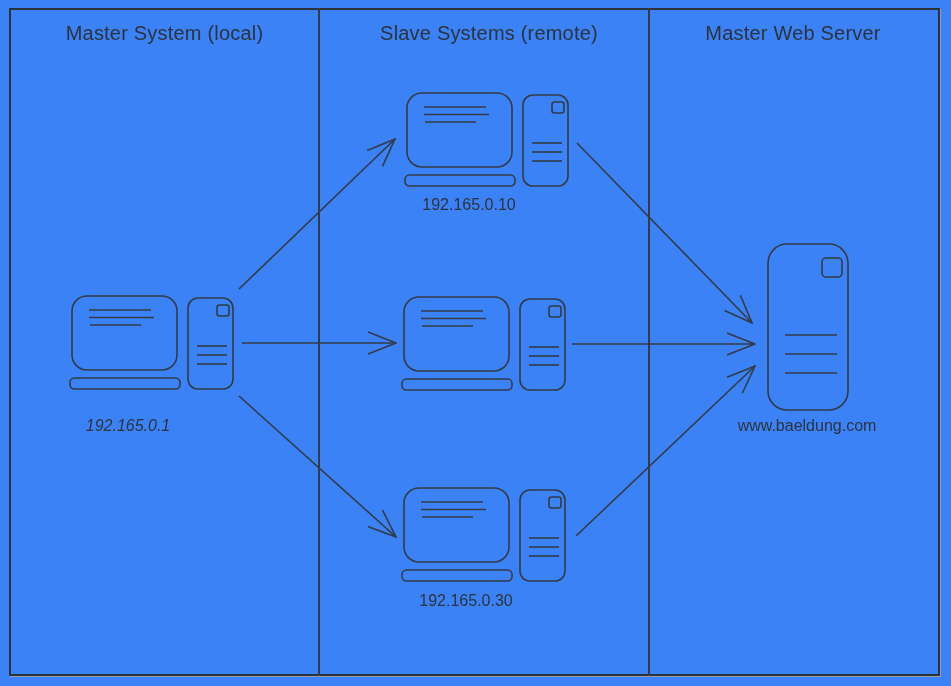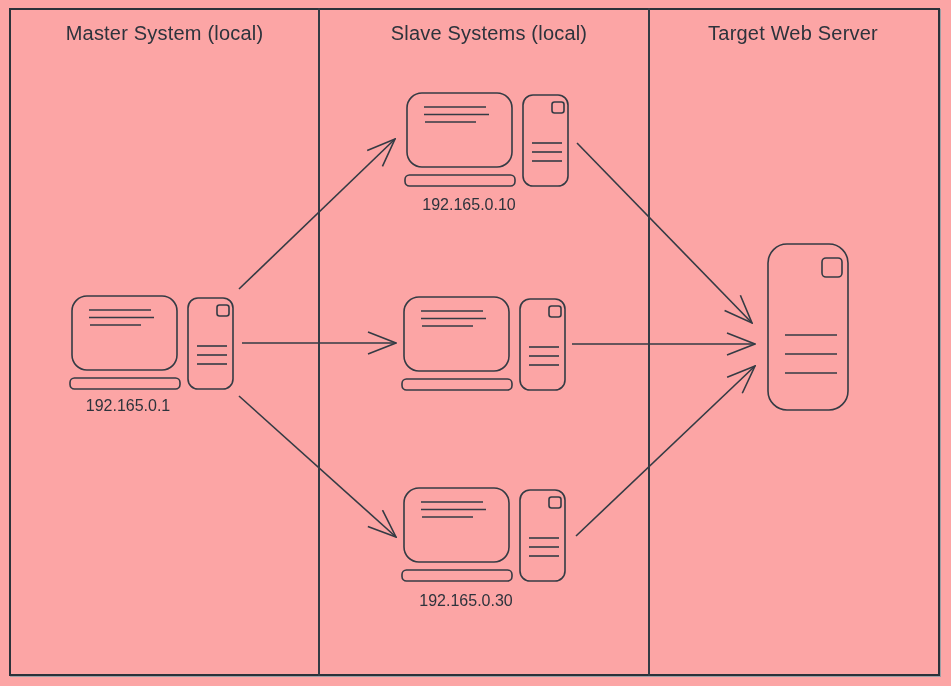--- a/index.html
+++ b/index.html
@@ -1,20 +1,20 @@
 <!DOCTYPE html>
 <html><head>
 <meta charset="utf-8">
 <style>
   html, body { margin: 0; padding: 0; background: #ffffff; }
   .canvas {
     position: relative;
     width: 951px;
     height: 686px;
-    background: #fca5a5;
+    background: #3b82f6;
     font-family: "Liberation Sans", sans-serif;
     color: #2d333c;
     overflow: hidden;
   }
   .frame {
     position: absolute;
     left: 9px; top: 8px;
     width: 927px; height: 664px;
     border: 2px solid #2b323a;
     box-shadow: 1px 1px 0 #9aa0a6;
@@ -50,22 +50,22 @@
 </head>
 <body>
 
 <div class="canvas">
 
   <div class="frame"></div>
   <div class="divider" style="left:318px;"></div>
   <div class="divider" style="left:648px;"></div>
 
   <div class="col-header" style="left:11px; width:307px;">Master System (local)</div>
-  <div class="col-header" style="left:330px; width:318px;">Slave Systems (local)</div>
-  <div class="col-header" style="left:650px; width:286px;">Target Web Server</div>
+  <div class="col-header" style="left:330px; width:318px;">Slave Systems (remote)</div>
+  <div class="col-header" style="left:650px; width:286px;">Master Web Server</div>
 
   <svg class="layer" width="951" height="686" viewBox="0 0 951 686">
     <defs>
       <marker id="open-arrowhead" viewBox="0 0 30 24" refX="29" refY="12" markerWidth="30" markerHeight="24" orient="auto" markerUnits="userSpaceOnUse">
         <path d="M1,1 L29,12 L1,23" fill="none" stroke="#343b44" stroke-width="1.6"></path>
       </marker>
 
       <g id="computer-icon" fill="none" stroke="#343b44" stroke-width="1.6">
         <rect x="2" y="1" width="105" height="74" rx="15"></rect>
         <line x1="19" y1="15" x2="81" y2="15"></line>
@@ -98,17 +98,18 @@
       <line x1="239" y1="289" x2="395" y2="139" marker-end="url(#open-arrowhead)"></line>
       <line x1="242" y1="343" x2="396" y2="343" marker-end="url(#open-arrowhead)"></line>
       <line x1="239" y1="396" x2="396" y2="537" marker-end="url(#open-arrowhead)"></line>
 
       <line x1="577" y1="143" x2="752" y2="323" marker-end="url(#open-arrowhead)"></line>
       <line x1="572" y1="344" x2="755" y2="344" marker-end="url(#open-arrowhead)"></line>
       <line x1="576" y1="536" x2="755" y2="366" marker-end="url(#open-arrowhead)"></line>
     </g>
   </svg>
 
-  <div class="node-label" style="left:128px; top:397px;">192.165.0.1</div>
+  <div class="node-label" style="left:128px; top:417px;font-style:italic;">192.165.0.1</div>
   <div class="node-label" style="left:469px; top:196px;">192.165.0.10</div>
   <div class="node-label" style="left:466px; top:592px;">192.165.0.30</div>
+  <div class="node-label" style="left:807px; top:417px;">www.baeldung.com</div>
 
 </div>
 
 </body></html>

